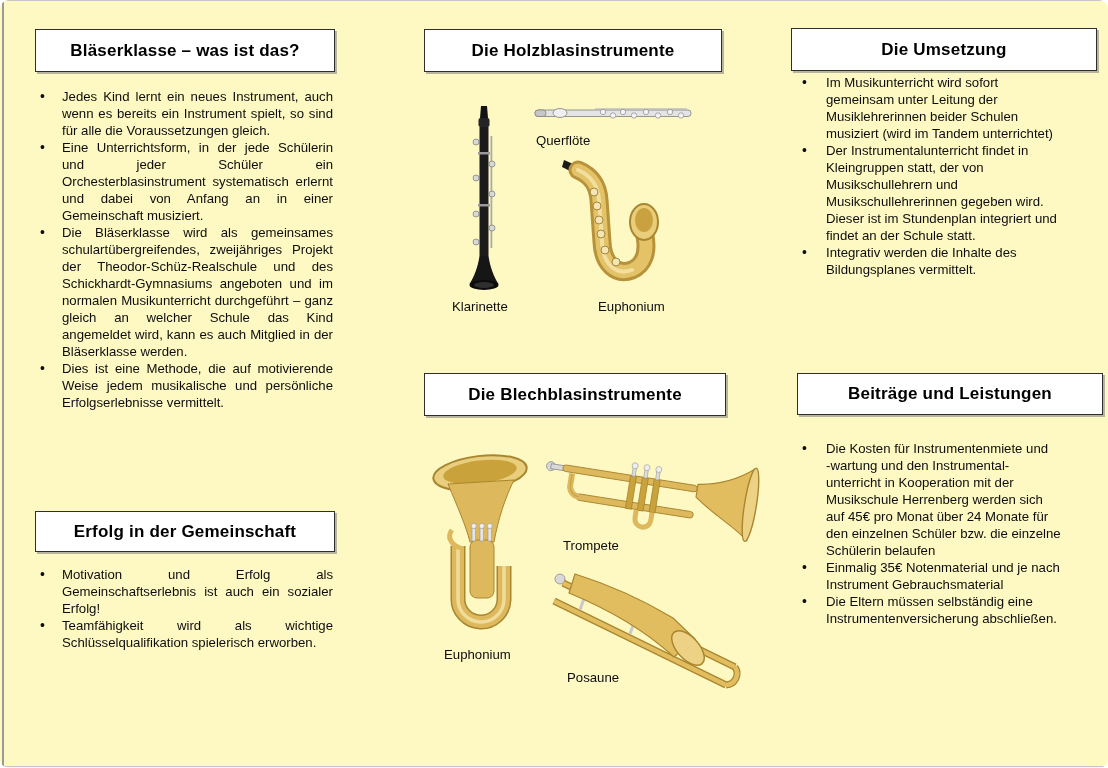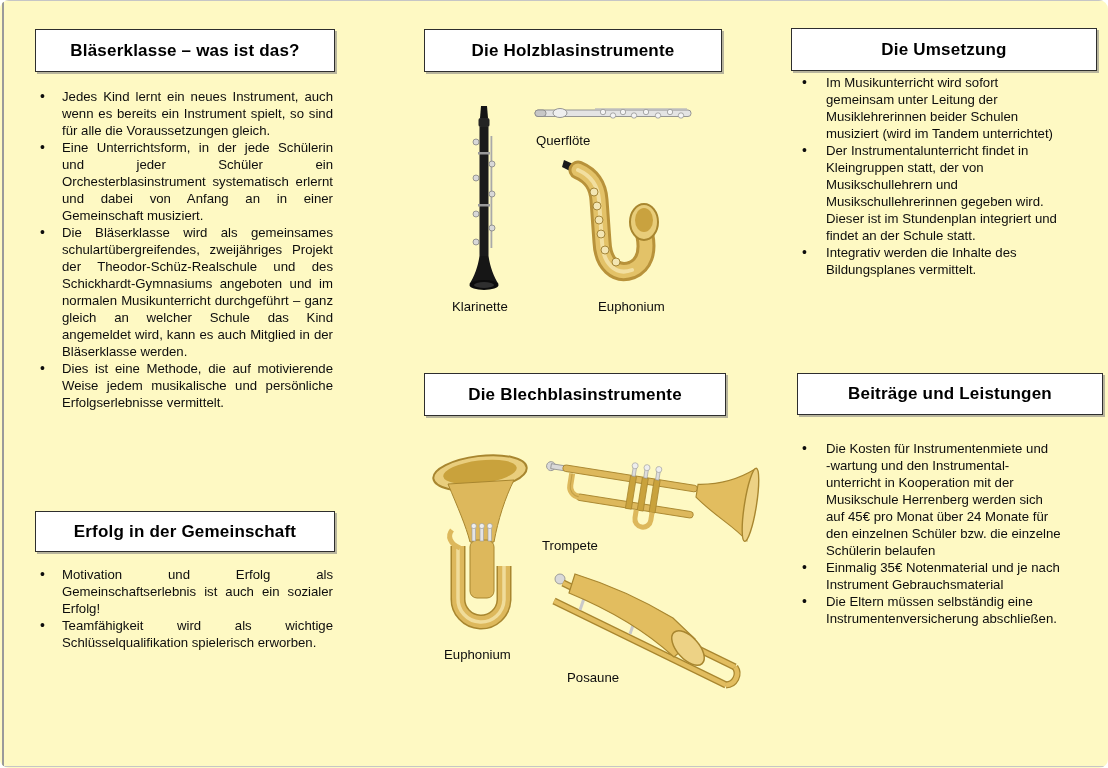--- a/index.html
+++ b/index.html
@@ -128,21 +128,21 @@
       <rect x="97.3" y="21" width="3.4" height="9" fill="#dedede" stroke="#999" stroke-width="0.6"></rect>
       <rect x="109.3" y="21" width="3.4" height="9" fill="#dedede" stroke="#999" stroke-width="0.6"></rect>
       <circle cx="87" cy="19.5" r="3" fill="#eee" stroke="#999" stroke-width="0.6"></circle>
       <circle cx="99" cy="19.5" r="3" fill="#eee" stroke="#999" stroke-width="0.6"></circle>
       <circle cx="111" cy="19.5" r="3" fill="#eee" stroke="#999" stroke-width="0.6"></circle>
       <path d="M95,63 v8 a8,8 0 0 0 16,0 v-8" stroke="#ddb85c" stroke-width="5" fill="none"></path>
       <path d="M152,28 C174,25 192,16 206,4 L209,76 C193,63 174,57 152,41 Z" fill="#e2bd5f" stroke="#a8862f" stroke-width="1.1"></path>
       <ellipse cx="207" cy="40" rx="6" ry="37" fill="#edd285" stroke="#a8862f" stroke-width="1.4"></ellipse>
     </g>
   </svg>
-  <div class="ilabel" style="left:542px;top:538px">Trompete</div>
+  <div class="ilabel" style="left:563px;top:538px">Trompete</div>
 
   <svg class="inst" style="left:428px;top:448px" width="106" height="198" viewBox="0 0 106 198">
     <ellipse cx="52" cy="25" rx="47" ry="17" fill="#e9ce7d" stroke="#a8862f" stroke-width="2" transform="rotate(-7 52 25)"></ellipse>
     <ellipse cx="52" cy="24" rx="37" ry="11.5" fill="#c9a23c" transform="rotate(-7 52 24)"></ellipse>
     <path d="M20,36 C30,60 38,78 42,94 L66,94 C70,72 77,50 86,32 Z" fill="#ddb85c" stroke="#a8862f" stroke-width="1"></path>
     <rect x="42" y="92" width="24" height="58" rx="7" fill="#ddb85c" stroke="#a8862f" stroke-width="1"></rect>
     <path d="M30,98 L30,150 A23,23 0 0 0 76,152 L76,118" fill="none" stroke="#a8862f" stroke-width="15"></path>
     <path d="M30,98 L30,150 A23,23 0 0 0 76,152 L76,118" fill="none" stroke="#ddb85c" stroke-width="12"></path>
     <path d="M30,98 L30,150 A23,23 0 0 0 76,152 L76,118" fill="none" stroke="#f0dc9a" stroke-width="3.5"></path>
     <path d="M32,100 C22,96 19,88 24,82" stroke="#ddb85c" stroke-width="5" fill="none"></path>

